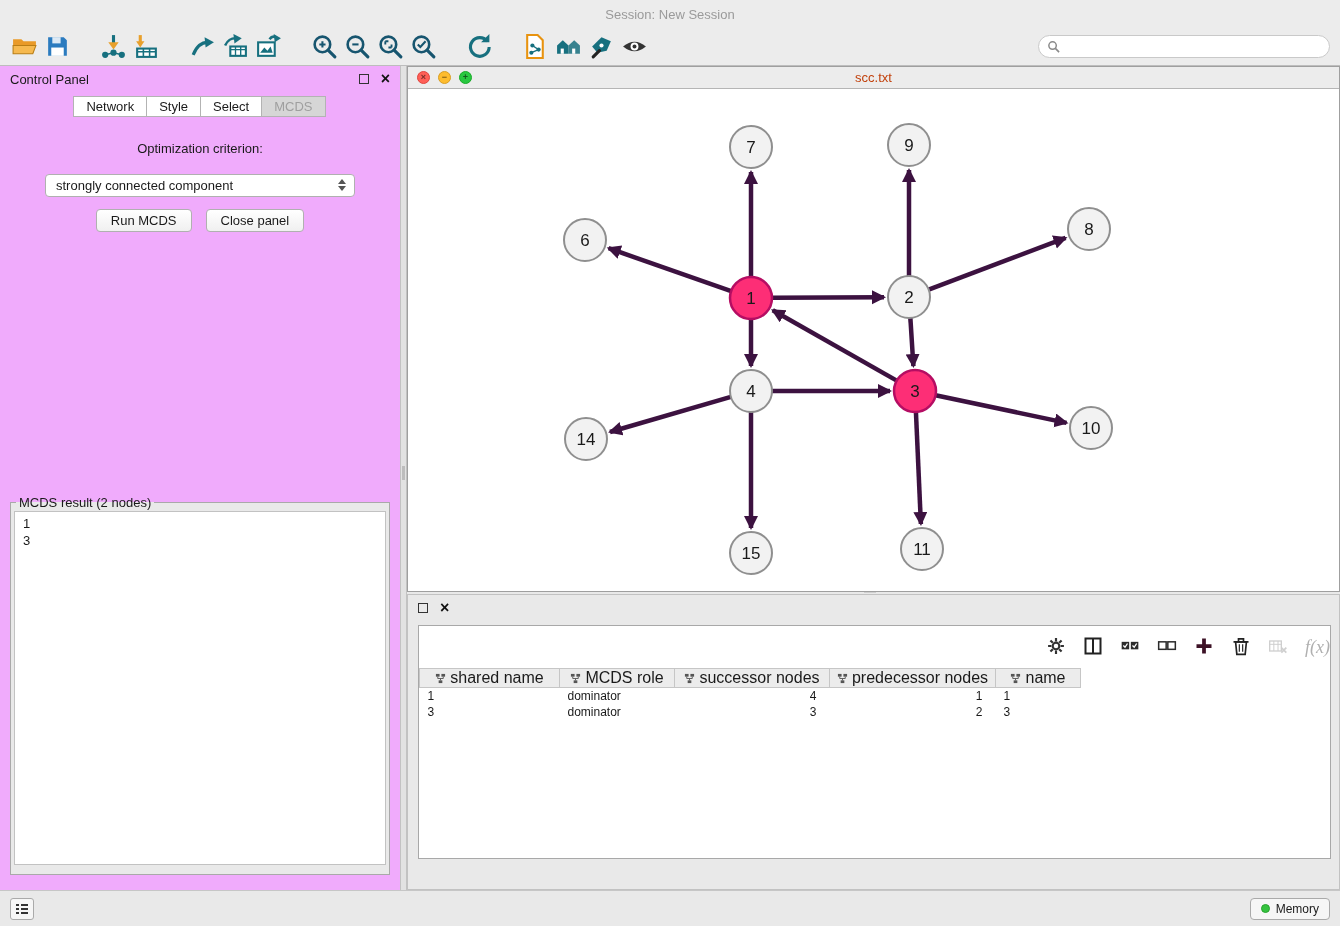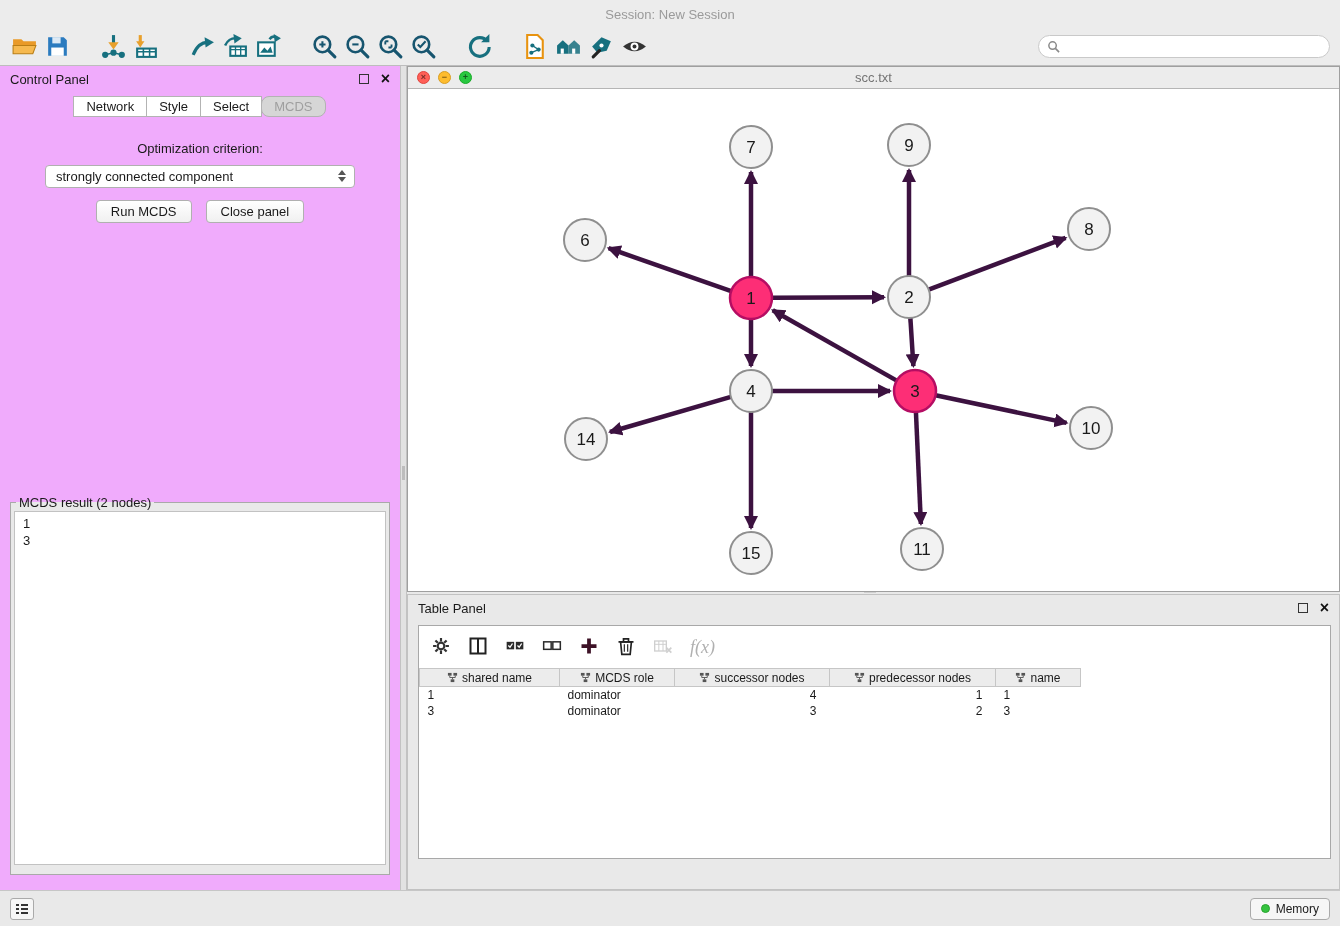--- a/index.html
+++ b/index.html
@@ -23,24 +23,24 @@
   
   .control-panel { position:absolute; left:0; top:66px; width:400px; height:824px; background:#f0abfc; }
   .panel-header { height:26px; display:flex; align-items:center; padding:0 10px; }
   .panel-header .ph-title { flex:1; font-size:13px; }
   .float-icon { width:10px; height:10px; border:1.5px solid #333; margin-right:12px; }
   .close-x { font-size:16px; font-weight:bold; color:#111; line-height:1; }
 
   .cp-tabs { display:flex; justify-content:center; margin-top:4px; }
   .tab { height:21px; padding:8px 12px; background:#fff; border:1px solid #b3b3b3; margin-left:-1px;
          display:flex; align-items:center; font-size:13px; cursor:default; white-space:nowrap; }
-  .tab.active { background:#d6d6d6; color:#9f9f9f;border-radius:8px; }
+  .tab.active { background:#d6d6d6; color:#9f9f9f; }
 
   .opt-label { text-align:center; margin-top:24px; font-size:13px; }
-  .cp-select { margin:9px auto 0; width:310px; height:23px; background:#fff; border:1px solid #b0b0b0;
+  .cp-select { margin:18px auto 0; width:310px; height:23px; background:#fff; border:1px solid #b0b0b0;
                border-radius:4px; display:flex; align-items:center; padding:0 10px; font-size:13px; position:relative; }
   .stepper { position:absolute; right:8px; top:4px; display:flex; flex-direction:column; gap:2px; }
   .stepper .up { width:0; height:0; border-left:4px solid transparent; border-right:4px solid transparent;
                  border-bottom:5px solid #555; }
   .stepper .down { width:0; height:0; border-left:4px solid transparent; border-right:4px solid transparent;
                    border-top:5px solid #555; }
   .cp-buttons { display:flex; justify-content:center; gap:14px; margin-top:12px; }
   .btn { height:23px; padding:0 14px; background:linear-gradient(#ffffff,#f0f0f0);
          border:1px solid #b0b0b0; border-radius:4px; font-size:13px; display:flex; align-items:center; }
 
@@ -60,35 +60,35 @@
   .network-window { position:absolute; left:407px; top:66px; width:933px; height:526px;
                     background:#fff; border:1px solid #9f9f9f; }
   .nw-titlebar { height:22px; background:#ececec; border-bottom:1px solid #b5b5b5;
                  display:flex; align-items:center; position:relative; }
   .traffic { display:flex; gap:8px; position:absolute; left:9px; top:4px; }
   .light { width:13px; height:13px; border-radius:50%; display:flex; align-items:center;
            justify-content:center; font-size:9px; color:rgba(0,0,0,.55); font-weight:bold; line-height:1; }
   .light.red    { background:#ff5f57; border:1px solid #e0443e; }
   .light.yellow { background:#febc2e; border:1px solid #d89e24; }
   .light.green  { background:#28c840; border:1px solid #1aab29; }
-  .nw-title { flex:1; text-align:center; font-size:13px; color:#737373; }
+  .nw-title { flex:1; text-align:center; font-size:13px; color:#c2410c; }
   #graph-svg { display:block; }
 
   
   .table-panel { position:absolute; left:407px; top:594px; width:933px; height:296px;
                  background:#e9e9e9; border:1px solid #c2c2c2; }
   .tp-header { height:26px; display:flex; align-items:center; padding:0 10px; }
   .table-container { position:absolute; left:10px; right:8px; top:30px; height:234px;
                      background:#fff; border:1px solid #a8a8a8; }
-  .table-toolbar { height:42px; display:flex; align-items:center; gap:17px; padding-left:12px; }
+  .table-toolbar { height:42px; display:flex; align-items:center; gap:17px; padding-left:12px;justify-content:flex-end; }
   .ic2 { width:20px; height:20px; }
   .fx { font-family:"Liberation Serif",serif; font-style:italic; font-size:18px; color:#b0b0b0; }
   table.data { border-collapse:collapse; table-layout:fixed; }
   table.data th { height:18px; background:#ececec; border:1px solid #c6c6c6; font-weight:normal;
-                  font-size:12px; padding:0 4px; white-space:nowrap; text-align:center; }
+                  font-size:16px; padding:0 4px; white-space:nowrap; text-align:center; }
   table.data th:nth-child(1){ width:140px; } table.data th:nth-child(2){ width:115px; }
   table.data th:nth-child(3){ width:155px; } table.data th:nth-child(4){ width:166px; }
   table.data th:nth-child(5){ width:85px;  }
   table.data td { height:16px; font-size:12px; padding:0 8px; white-space:nowrap; }
   table.data td.right { text-align:right; padding-right:13px; }
   th .hicon { margin-right:4px; vertical-align:-1px; }
   .tp-tabs { position:absolute; bottom:4px; left:0; width:100%; display:flex; justify-content:center; }
 
   
   .statusbar { position:absolute; left:0; top:890px; width:100%; height:36px; background:#e9e9e9;
@@ -351,21 +351,20 @@
       </g>
       <g>
         <circle cx="514" cy="460" r="21" fill="#f2f2f2" stroke="#8f8f8f" stroke-width="2"></circle>
         <text x="514" y="460" text-anchor="middle" dy="0.35em" font-size="17" fill="#1a1a1a" font-family="&quot;Liberation Sans&quot;, sans-serif">11</text>
       </g>
     </svg>
 </div>
 
 <div class="table-panel">
   <div class="tp-header">
-    <span class="ph-title" style="flex:1">Table Panel</span>
     <span class="float-icon"></span>
     <span class="close-x">×</span>
   </div>
   <div class="table-container">
     <div class="table-toolbar">
       <span class="tbtn2">
         <svg class="ic2" viewBox="0 0 24 24">
             <circle cx="12" cy="12" r="4" fill="none" stroke="#333" stroke-width="2.6"></circle>
             <g stroke="#333" stroke-width="2.6">
               <path d="M12 2.5v4M12 17.5v4M2.5 12h4M17.5 12h4M5.3 5.3l2.9 2.9M15.8 15.8l2.9 2.9M18.7 5.3l-2.9 2.9M8.2 15.8l-2.9 2.9"></path>

